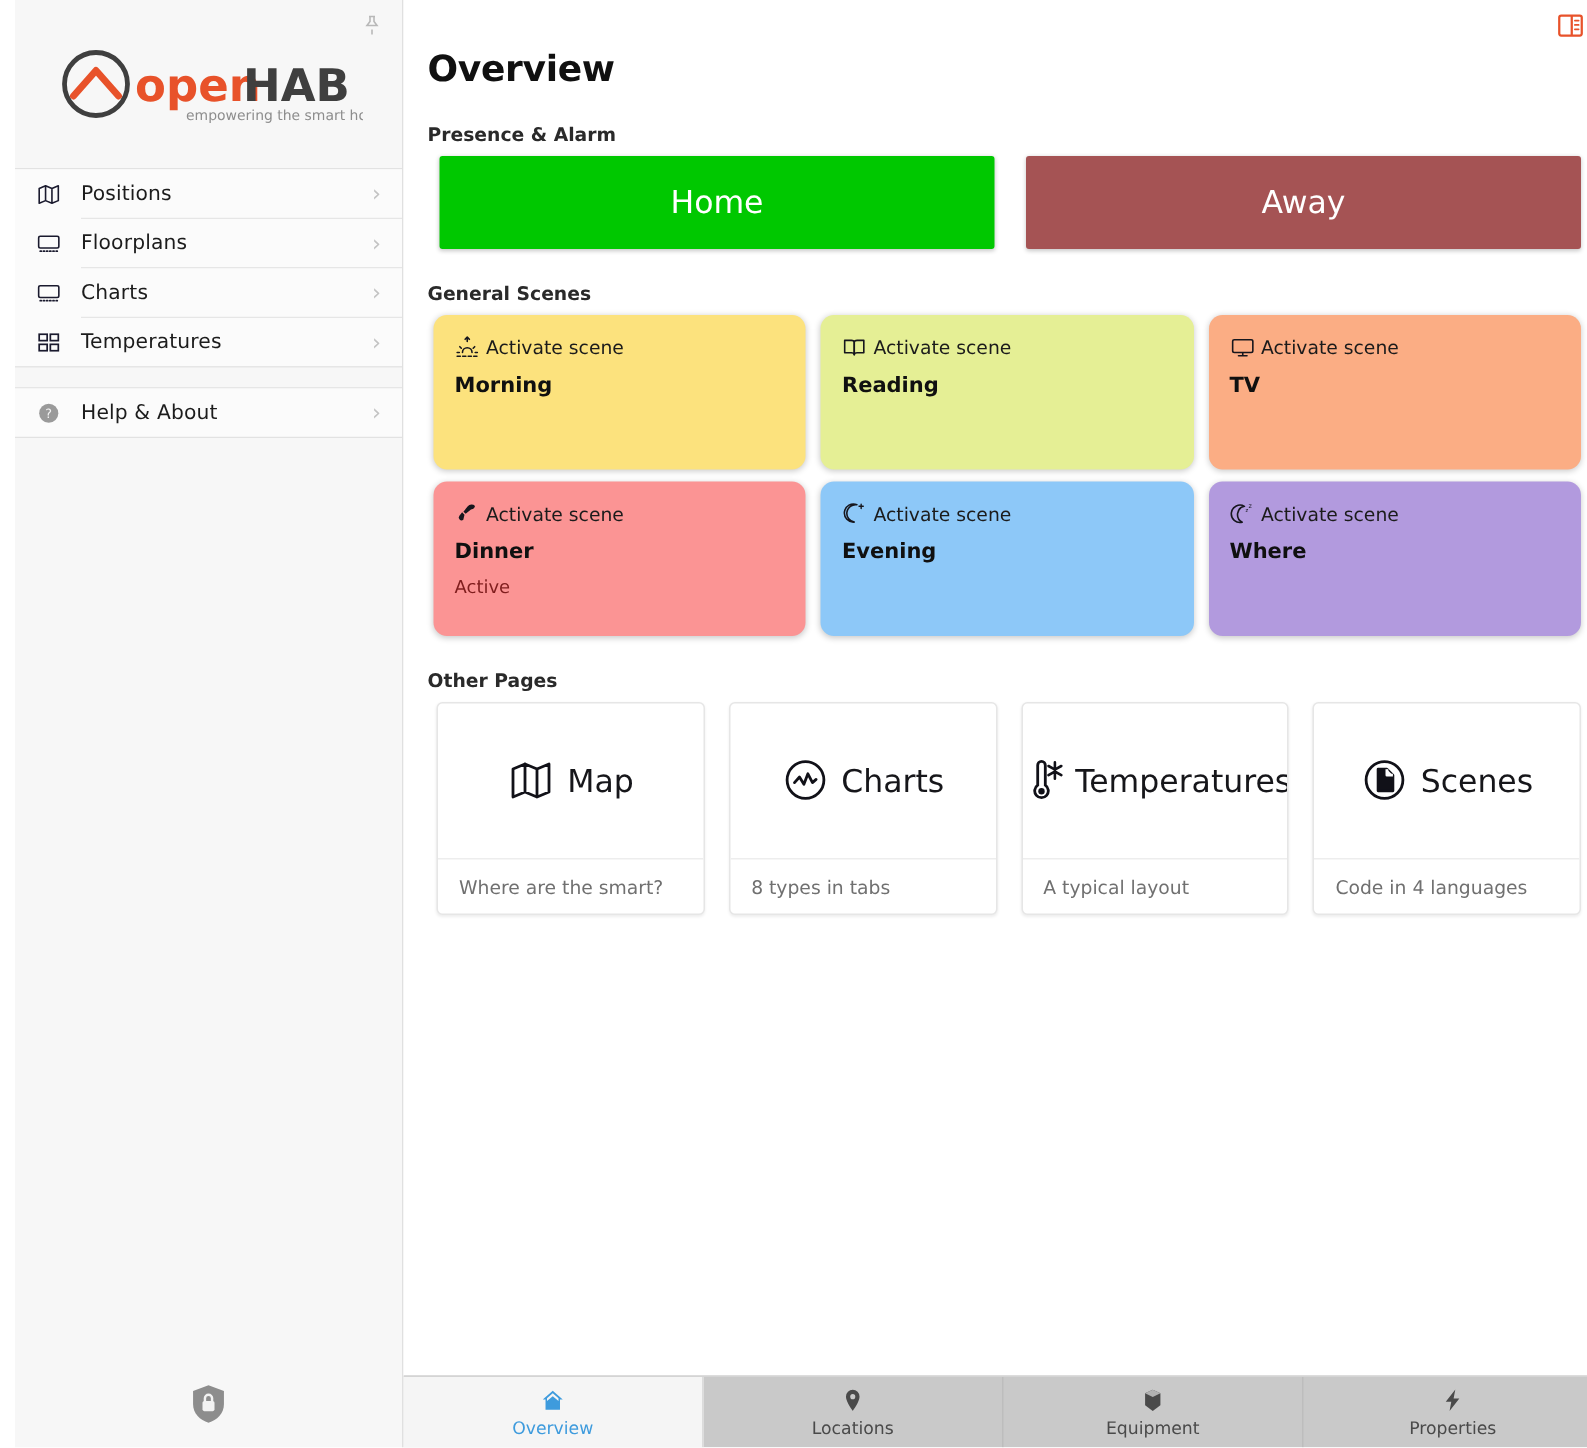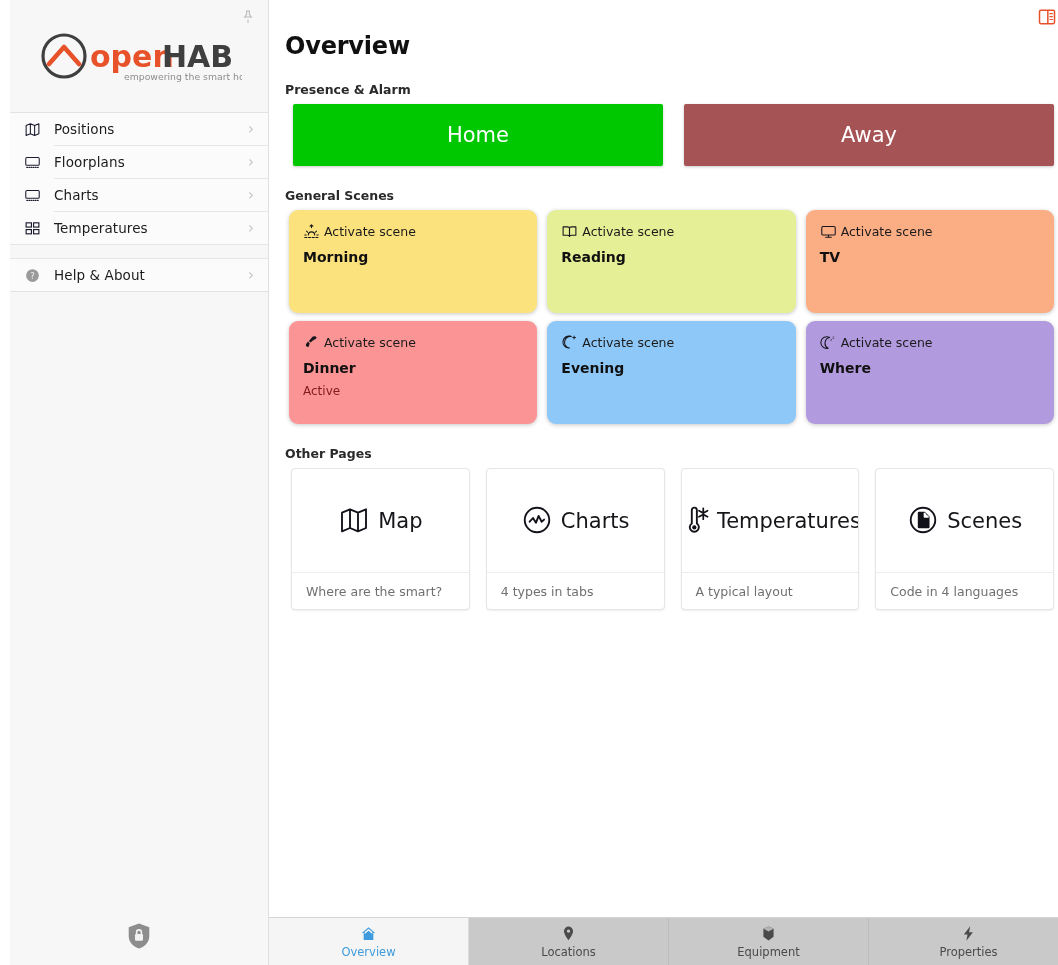--- a/index.html
+++ b/index.html
@@ -420,21 +420,21 @@
       <div class="page-card">
         <div class="page-card-body">
           <span class="page-card-ico">
             <svg viewBox="0 0 24 24" width="32" height="32" fill="none" stroke="currentColor" stroke-width="1.4" stroke-linejoin="round" stroke-linecap="round">
               <circle cx="12" cy="12" r="9.2"></circle>
               <path d="M6.5 13.3 9 10.5l2.2 3.6 2-5.2 2.3 4.4 1.8-1.6"></path>
             </svg>
           </span>
           <span class="page-card-name">Charts</span>
         </div>
-        <div class="page-card-foot">4 types in tabs</div>
+        <div class="page-card-foot">8 types in tabs</div>
       </div>
 
       <div class="page-card">
         <div class="page-card-body">
           <span class="page-card-ico">
             <svg viewBox="0 0 24 24" width="32" height="32" fill="none" stroke="currentColor" stroke-width="1.4" stroke-linecap="round">
               <path d="M9.6 14.6V4.6a1.9 1.9 0 1 1 3.8 0v10a3.4 3.4 0 1 1-3.8 0z"></path>
               <circle cx="11.5" cy="17.6" r="1.6" fill="currentColor" stroke="none"></circle>
               <path d="M18.2 3.2v8.2M15 5l3.2 1.8L21.4 5M15 9.6l3.2-1.8 3.2 1.8" stroke-width="1.3"></path>
             </svg>

